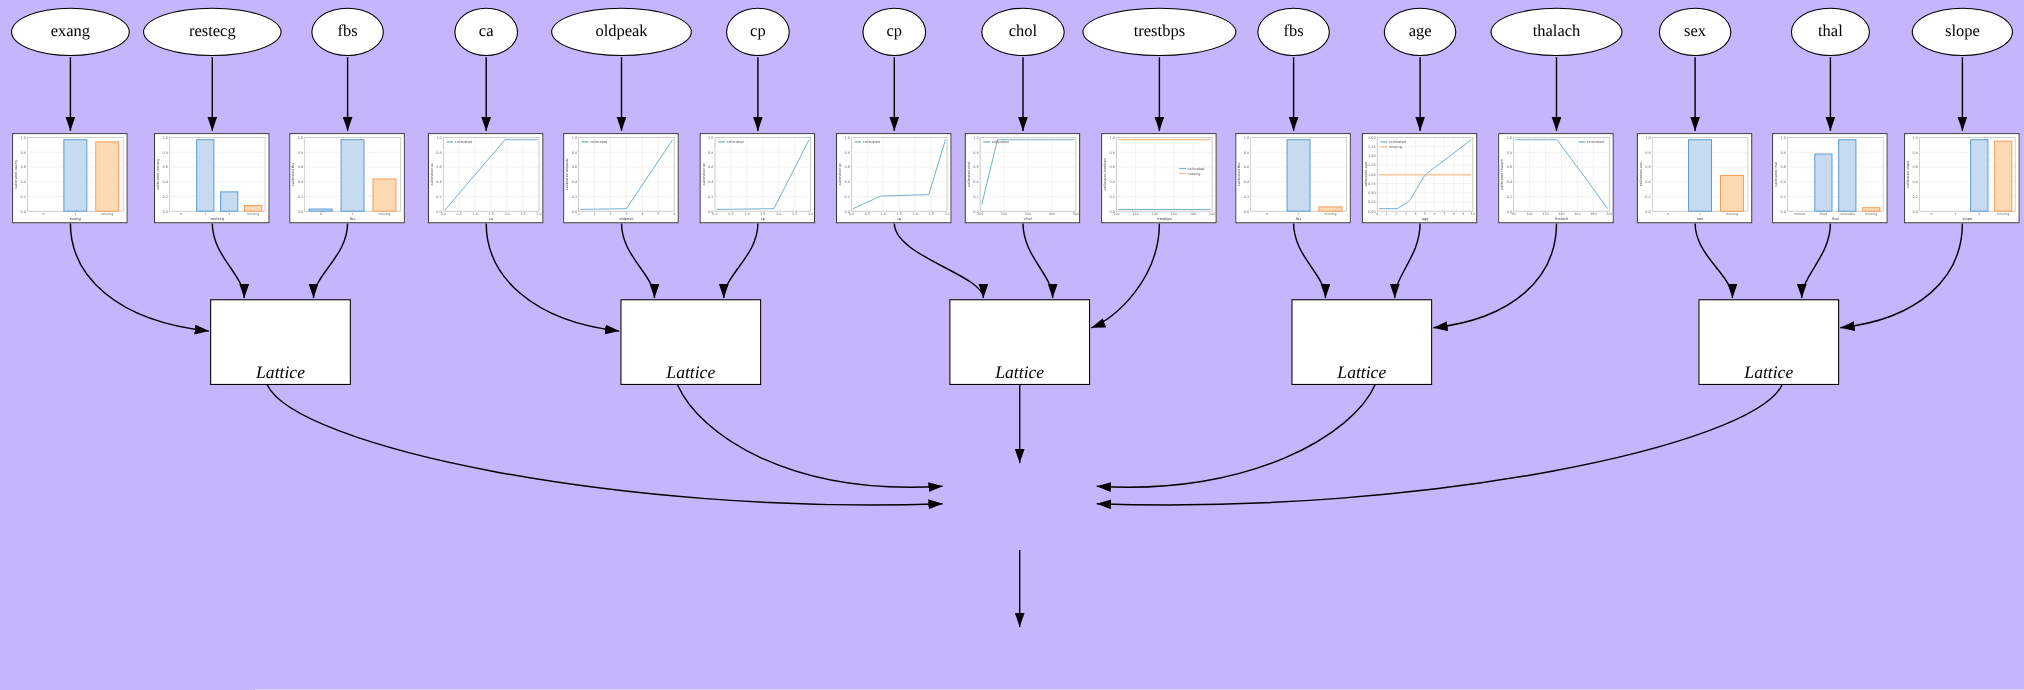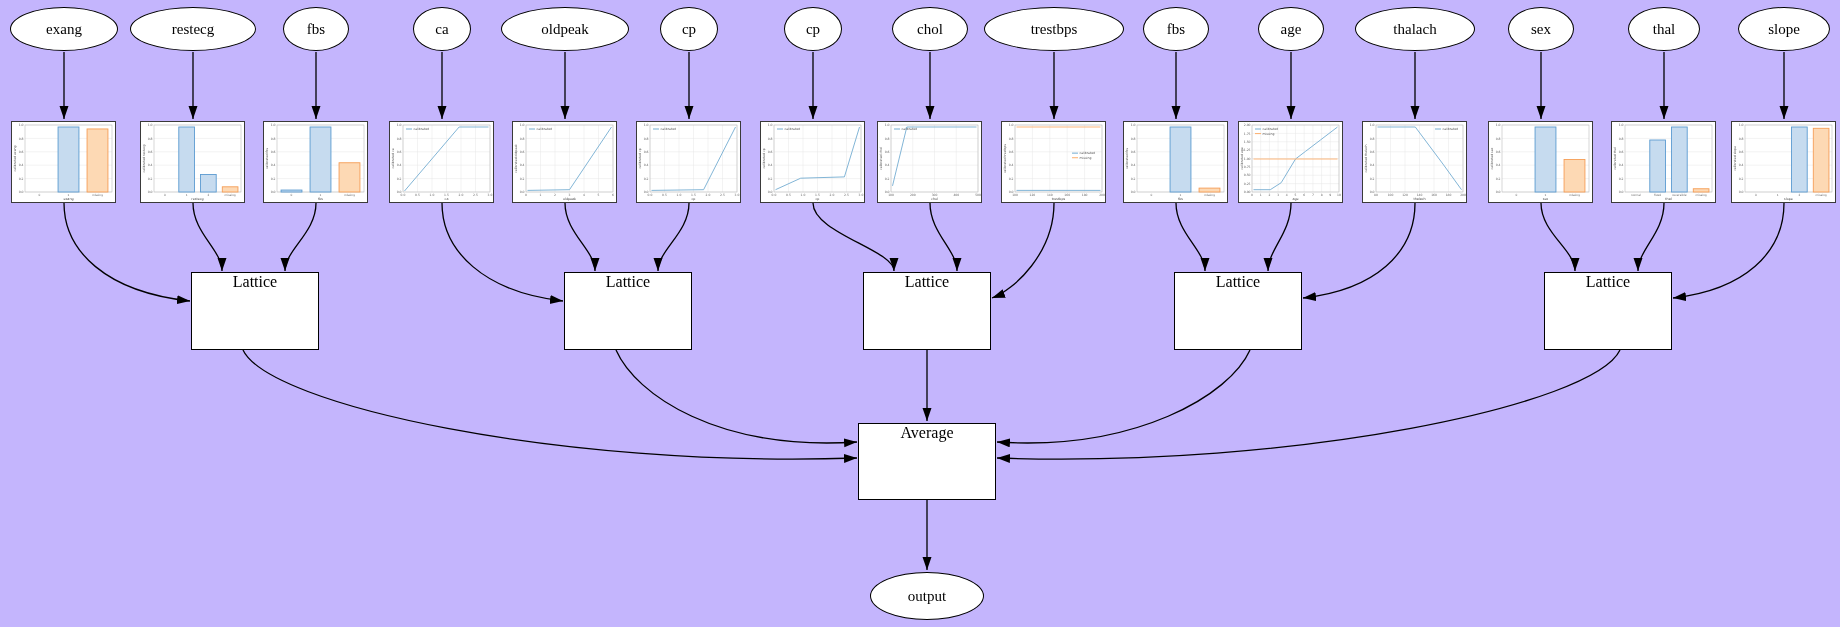--- a/index.html
+++ b/index.html
@@ -2,21 +2,21 @@
 <html><head>
 <meta charset="utf-8">
 <style>
   html,body{margin:0;padding:0;background:#ffffff;}
   #canvas{position:relative;width:1840px;height:627px;background:#c4b5fd;overflow:hidden;
           font-family:"Liberation Serif","DejaVu Serif",serif;}
   #edges{position:absolute;left:0;top:0;}
   .node-ellipse{position:absolute;border:1.4px solid #000;border-radius:50%;background:#fff;
           display:flex;align-items:center;justify-content:center;font-size:15px;color:#000;box-sizing:border-box;}
   .node-box{position:absolute;border:1.4px solid #000;background:#fff;
-          display:flex;align-items:flex-start;justify-content:center;font-size:16px;color:#000;box-sizing:border-box;}
+          display:flex;align-items:flex-end;justify-content:center;font-size:16px;color:#000;box-sizing:border-box;font-style:italic;}
   .chart-frame{position:absolute;border:1.6px solid #3a3a3a;background:#fff;box-sizing:content-box;line-height:0;}
   svg{display:block;}
 </style>
 </head>
 <body>
 
 <div id="canvas">
     <svg width="1840" height="627" id="edges">
       <defs>
         <marker id="arrow" markerUnits="userSpaceOnUse" markerWidth="14" markerHeight="10" refX="13" refY="4.5" orient="auto">
@@ -604,19 +604,13 @@
     </div>
     <div class="node-box" style="left: 863px; top: 272px; width: 128px; height: 78px;">
       <span>Lattice</span>
     </div>
     <div class="node-box" style="left: 1174px; top: 272px; width: 128px; height: 78px;">
       <span>Lattice</span>
     </div>
     <div class="node-box" style="left: 1544px; top: 272px; width: 128px; height: 78px;">
       <span>Lattice</span>
     </div>
-    <div class="node-box" style="left: 858px; top: 423px; width: 138px; height: 77px;">
-      <span>Average</span>
-    </div>
-    <div class="node-ellipse" style="left: 870px; top: 572px; width: 114px; height: 48px;">
-      <span>output</span>
-    </div>
   </div>
 
 </body></html>

